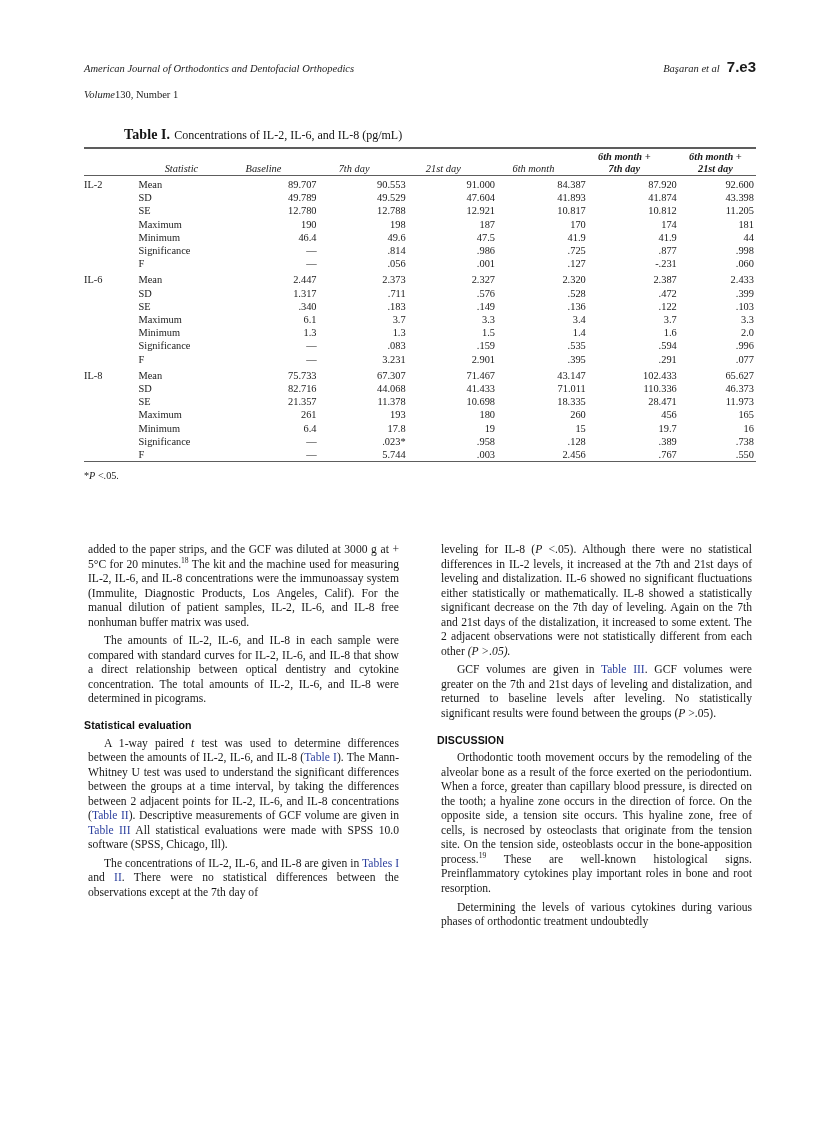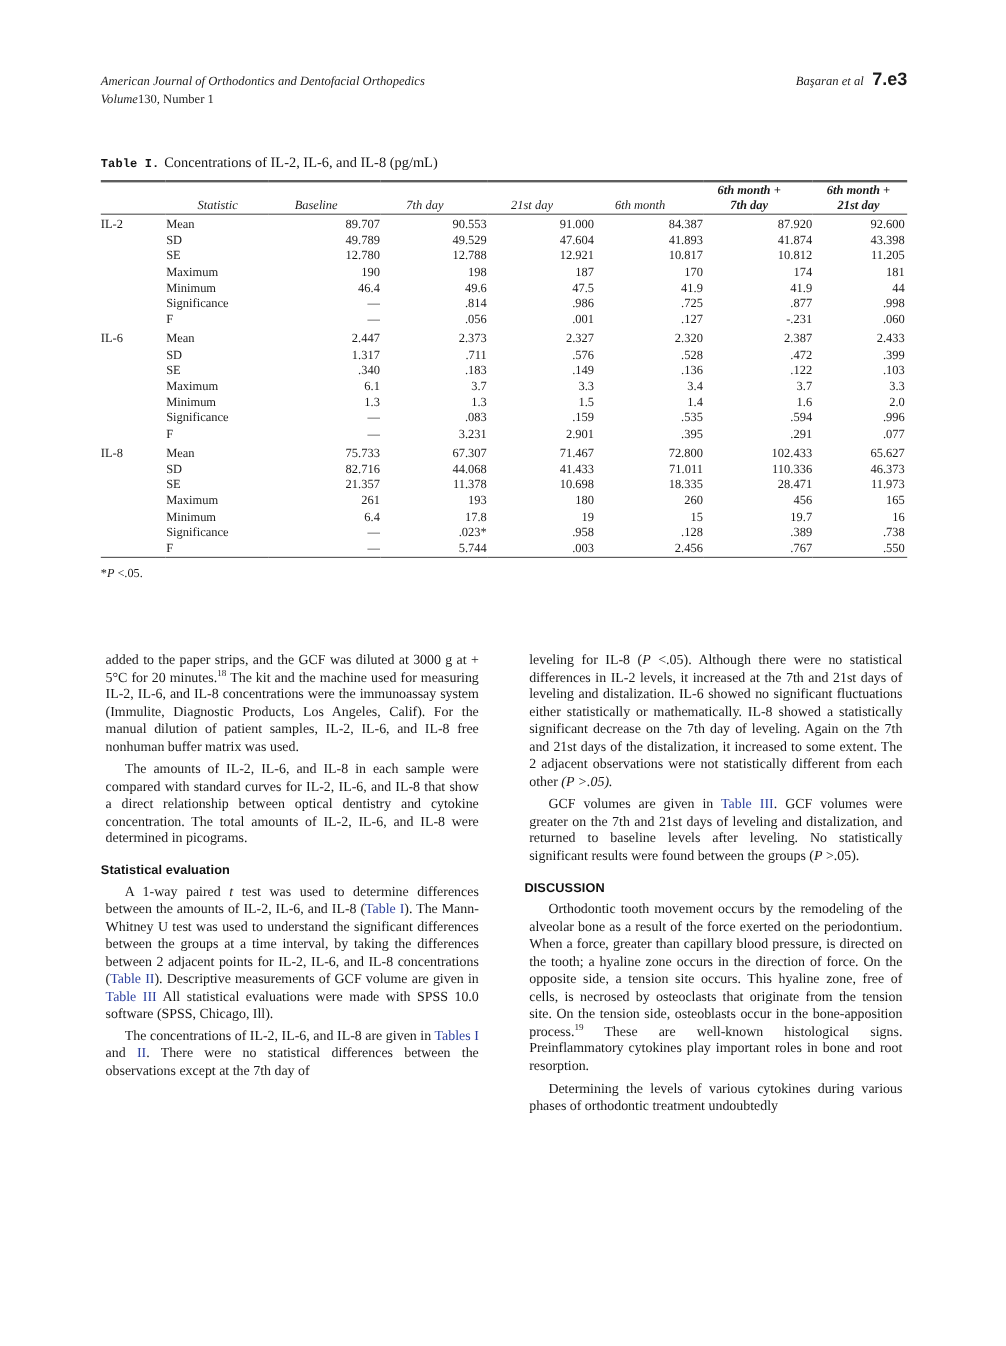--- a/index.html
+++ b/index.html
@@ -42,43 +42,44 @@
   .runhead-left { white-space: nowrap; }
   .runhead-right { white-space: nowrap; }
   .runhead .pageno {
     font-style: normal;
     font-weight: bold;
     font-size: 15px;
     font-family: "Liberation Sans", sans-serif;
     margin-left: 7px;
   }
   .runhead-line2 {
-    margin-top: 1px;
+    margin-top: 12px;
     font-size: 10.5px;
   }
   .runhead-line2 .nonital { font-style: normal; }
 
   
   .table-wrap {
     position: absolute;
     left: 84px;
     top: 128px;
     width: 672px;
   }
   .table-caption {
     font-size: 11px;
     line-height: 14px;
     margin-bottom: 5px;
     color: #141414;
   }
   .table-caption .tlabel {
-    font-family: Liberation Mono, monospace;
+    font-family: Liberation Serif, serif;
     font-weight: bold;
-    font-size: 10px;
+    font-size: 14px;
     letter-spacing: 0.1px;
+    margin-left: 40px;
   }
   .table-caption .ttext {
     font-family: "Liberation Serif", serif;
     font-size: 12px;
     margin-left: 4px;
   }
   table.data {
     border-collapse: collapse;
     width: 672px;
     font-size: 10.2px;
@@ -368,21 +369,21 @@
             <td class="c-val">.395</td>
             <td class="c-val">.291</td>
             <td class="c-val last">.077</td>
           </tr>
           <tr class="first-of-group">
             <td class="c-group">IL-8</td>
             <td class="c-stat">Mean</td>
             <td class="c-val">75.733</td>
             <td class="c-val">67.307</td>
             <td class="c-val">71.467</td>
-            <td class="c-val">72.800</td>
+            <td class="c-val">43.147</td>
             <td class="c-val">102.433</td>
             <td class="c-val last">65.627</td>
           </tr>
           <tr>
             <td class="c-group"></td>
             <td class="c-stat">SD</td>
             <td class="c-val">82.716</td>
             <td class="c-val">44.068</td>
             <td class="c-val">41.433</td>
             <td class="c-val">71.011</td>

